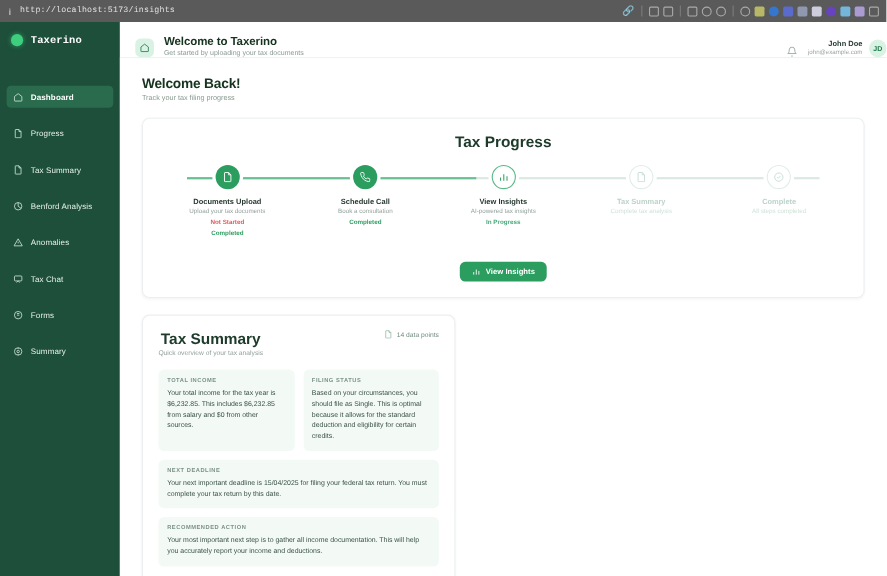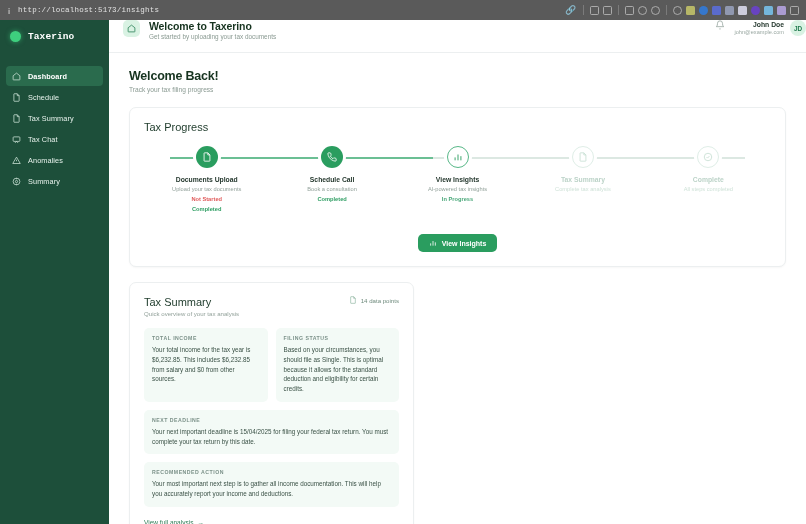--- a/index.html
+++ b/index.html
@@ -41,35 +41,35 @@
   }
   .brand { display: flex; align-items: center; gap: 7px; height: 33px; padding: 4px 10px; font-family: Liberation Mono, monospace; }
   .brand-dot {
     width: 11px; height: 11px; border-radius: 50%; background: #3ecf7e;
     box-shadow: 0 0 5px rgba(62,207,126,.6); flex: 0 0 11px;
   }
   .brand-name { color: #ffffff; font-size: 9.5px; font-weight: 700; letter-spacing: .1px; }
   .nav { margin-top: 13px; display: flex; flex-direction: column; gap: 1px; padding: 0 6px; }
   .nav-item {
     display: flex; align-items: center; gap: 7px; height: 20px;
-    padding: 0 6px; border-radius: 4px; cursor: default;
+    padding: 0 6px; border-radius: 4px; cursor: default; margin-top: 12px;
   }
   .nav-item.active { background: #2a6b4d; }
   .nav-ico { width: 9px; height: 9px; flex: 0 0 9px; display: block; color: #cfe6da; }
   .nav-ico svg { width: 9px; height: 9px; display: block; }
   .nav-label { color: #e7f2ec; font-size: 7.3px; letter-spacing: .1px; white-space: nowrap; }
   .nav-item.active .nav-label { color: #ffffff; font-weight: 600; }
   .nav-badge { color: #63d49a; font-size: 5.6px; margin-left: 2px; }
 
   
   .main { flex: 1; min-width: 0; background: #ffffff; display: flex; flex-direction: column; }
 
   .topbar {
     height: 33px; flex: 0 0 33px; border-bottom: 1px solid #eceff0;
-    display: flex; align-items: flex-start; padding: 0 0 0 14px; gap: 9px;
+    display: flex; align-items: flex-end; padding: 0 0 0 14px; gap: 9px;
   }
   .top-ico-box {
     width: 17px; height: 17px; border-radius: 5px; background: #d9f2e3;
     display: flex; align-items: center; justify-content: center; flex: 0 0 17px;
     color: #1f7a4d;
   }
   .top-ico-box svg { width: 9px; height: 9px; display: block; }
   .top-titles { display: flex; flex-direction: column; justify-content: center; gap: 1px; }
   .top-title { font-size: 10.5px; font-weight: 700; color: #16331f; letter-spacing: -.1px; }
   .top-sub { font-size: 6.4px; color: #8a9a92; }
@@ -89,21 +89,21 @@
   
   .content { flex: 1; overflow: hidden; padding: 16px 20px 16px 20px; background: #fff; }
   .welcome-h { font-size: 12.5px; font-weight: 700; color: #16331f; letter-spacing: -.2px; }
   .welcome-s { font-size: 6.6px; color: #8a9a92; margin-top: 3px; }
 
   .card {
     margin-top: 14px; background: #ffffff; border: 1px solid #eceff0;
     border-radius: 7px; box-shadow: 0 1px 2px rgba(20,40,30,.035);
   }
   .card-pad { padding: 13px 14px 14px 14px; }
-  .card-title { font-size: 11px; font-weight: 400; color: #1d3a2a; }
+  .card-title { font-size: 14px; font-weight: 700; color: #1d3a2a; text-align: center; }
   .card-sub { font-size: 6.1px; color: #93a29b; margin-top: 2px; }
 
   
   .progress-wrap { position: relative; margin-top: 13px; height: 86px; }
   .prog-line {
     position: absolute; left: 26px; right: 26px; top: 11px; height: 1.5px;
     background: #dce8e2;
   }
   .prog-line-fill {
     position: absolute; left: 26px; top: 11px; height: 1.5px; width: 42%;
@@ -216,56 +216,74 @@
           <span class="nav-label">Dashboard</span>
         </div>
 
         <div class="nav-item">
           <span class="nav-ico">
               <svg viewBox="0 0 24 24" fill="none" stroke="currentColor" stroke-width="2">
                 <path d="M14 2H6a1 1 0 0 0-1 1v18a1 1 0 0 0 1 1h12a1 1 0 0 0 1-1V7z"></path>
                 <path d="M14 2v5h5"></path>
               </svg>
             </span>
-          <span class="nav-label">Schedule</span>
+          <span class="nav-label">Progress</span>
         </div>
 
 
         <div class="nav-item">
           <span class="nav-ico">
               <svg viewBox="0 0 24 24" fill="none" stroke="currentColor" stroke-width="2">
                 <path d="M14 2H6a1 1 0 0 0-1 1v18a1 1 0 0 0 1 1h12a1 1 0 0 0 1-1V7z"></path>
                 <path d="M14 2v5h5"></path>
               </svg>
             </span>
           <span class="nav-label">Tax Summary</span>
         </div>
 
+        <div class="nav-item">
+          <span class="nav-ico">
+              <svg viewBox="0 0 24 24" fill="none" stroke="currentColor" stroke-width="2">
+                <circle cx="12" cy="12" r="9"></circle>
+                <path d="M12 12V3M12 12l7 5"></path>
+              </svg>
+            </span>
+          <span class="nav-label">Benford Analysis</span>
+        </div>
+
+        <div class="nav-item">
+          <span class="nav-ico">
+              <svg viewBox="0 0 24 24" fill="none" stroke="currentColor" stroke-width="2">
+                <path d="M12 3 2 20h20z"></path>
+                <path d="M12 10v4M12 17h.01"></path>
+              </svg>
+            </span>
+          <span class="nav-label">Anomalies</span>
+        </div>
 
         <div class="nav-item">
           <span class="nav-ico">
               <svg viewBox="0 0 24 24" fill="none" stroke="currentColor" stroke-width="2">
                 <rect x="3" y="5" width="18" height="12" rx="2"></rect>
                 <path d="M8 21l4-4 4 4"></path>
               </svg>
             </span>
           <span class="nav-label">Tax Chat</span>
         </div>
 
-        <div class="nav-item">
-          <span class="nav-ico">
-              <svg viewBox="0 0 24 24" fill="none" stroke="currentColor" stroke-width="2">
-                <path d="M12 3 2 20h20z"></path>
-                <path d="M12 10v4M12 17h.01"></path>
-              </svg>
-            </span>
-          <span class="nav-label">Anomalies</span>
-        </div>
-
-
+
+        <div class="nav-item">
+          <span class="nav-ico">
+              <svg viewBox="0 0 24 24" fill="none" stroke="currentColor" stroke-width="2">
+                <circle cx="12" cy="12" r="9"></circle>
+                <path d="M9 8h6M9 12h6"></path>
+              </svg>
+            </span>
+          <span class="nav-label">Forms</span>
+        </div>
 
         <div class="nav-item">
           <span class="nav-ico">
               <svg viewBox="0 0 24 24" fill="none" stroke="currentColor" stroke-width="2">
                 <circle cx="12" cy="12" r="9"></circle>
                 <circle cx="12" cy="12" r="3"></circle>
                 <path d="M12 3v3M12 18v3"></path>
               </svg>
             </span>
           <span class="nav-label">Summary</span>

